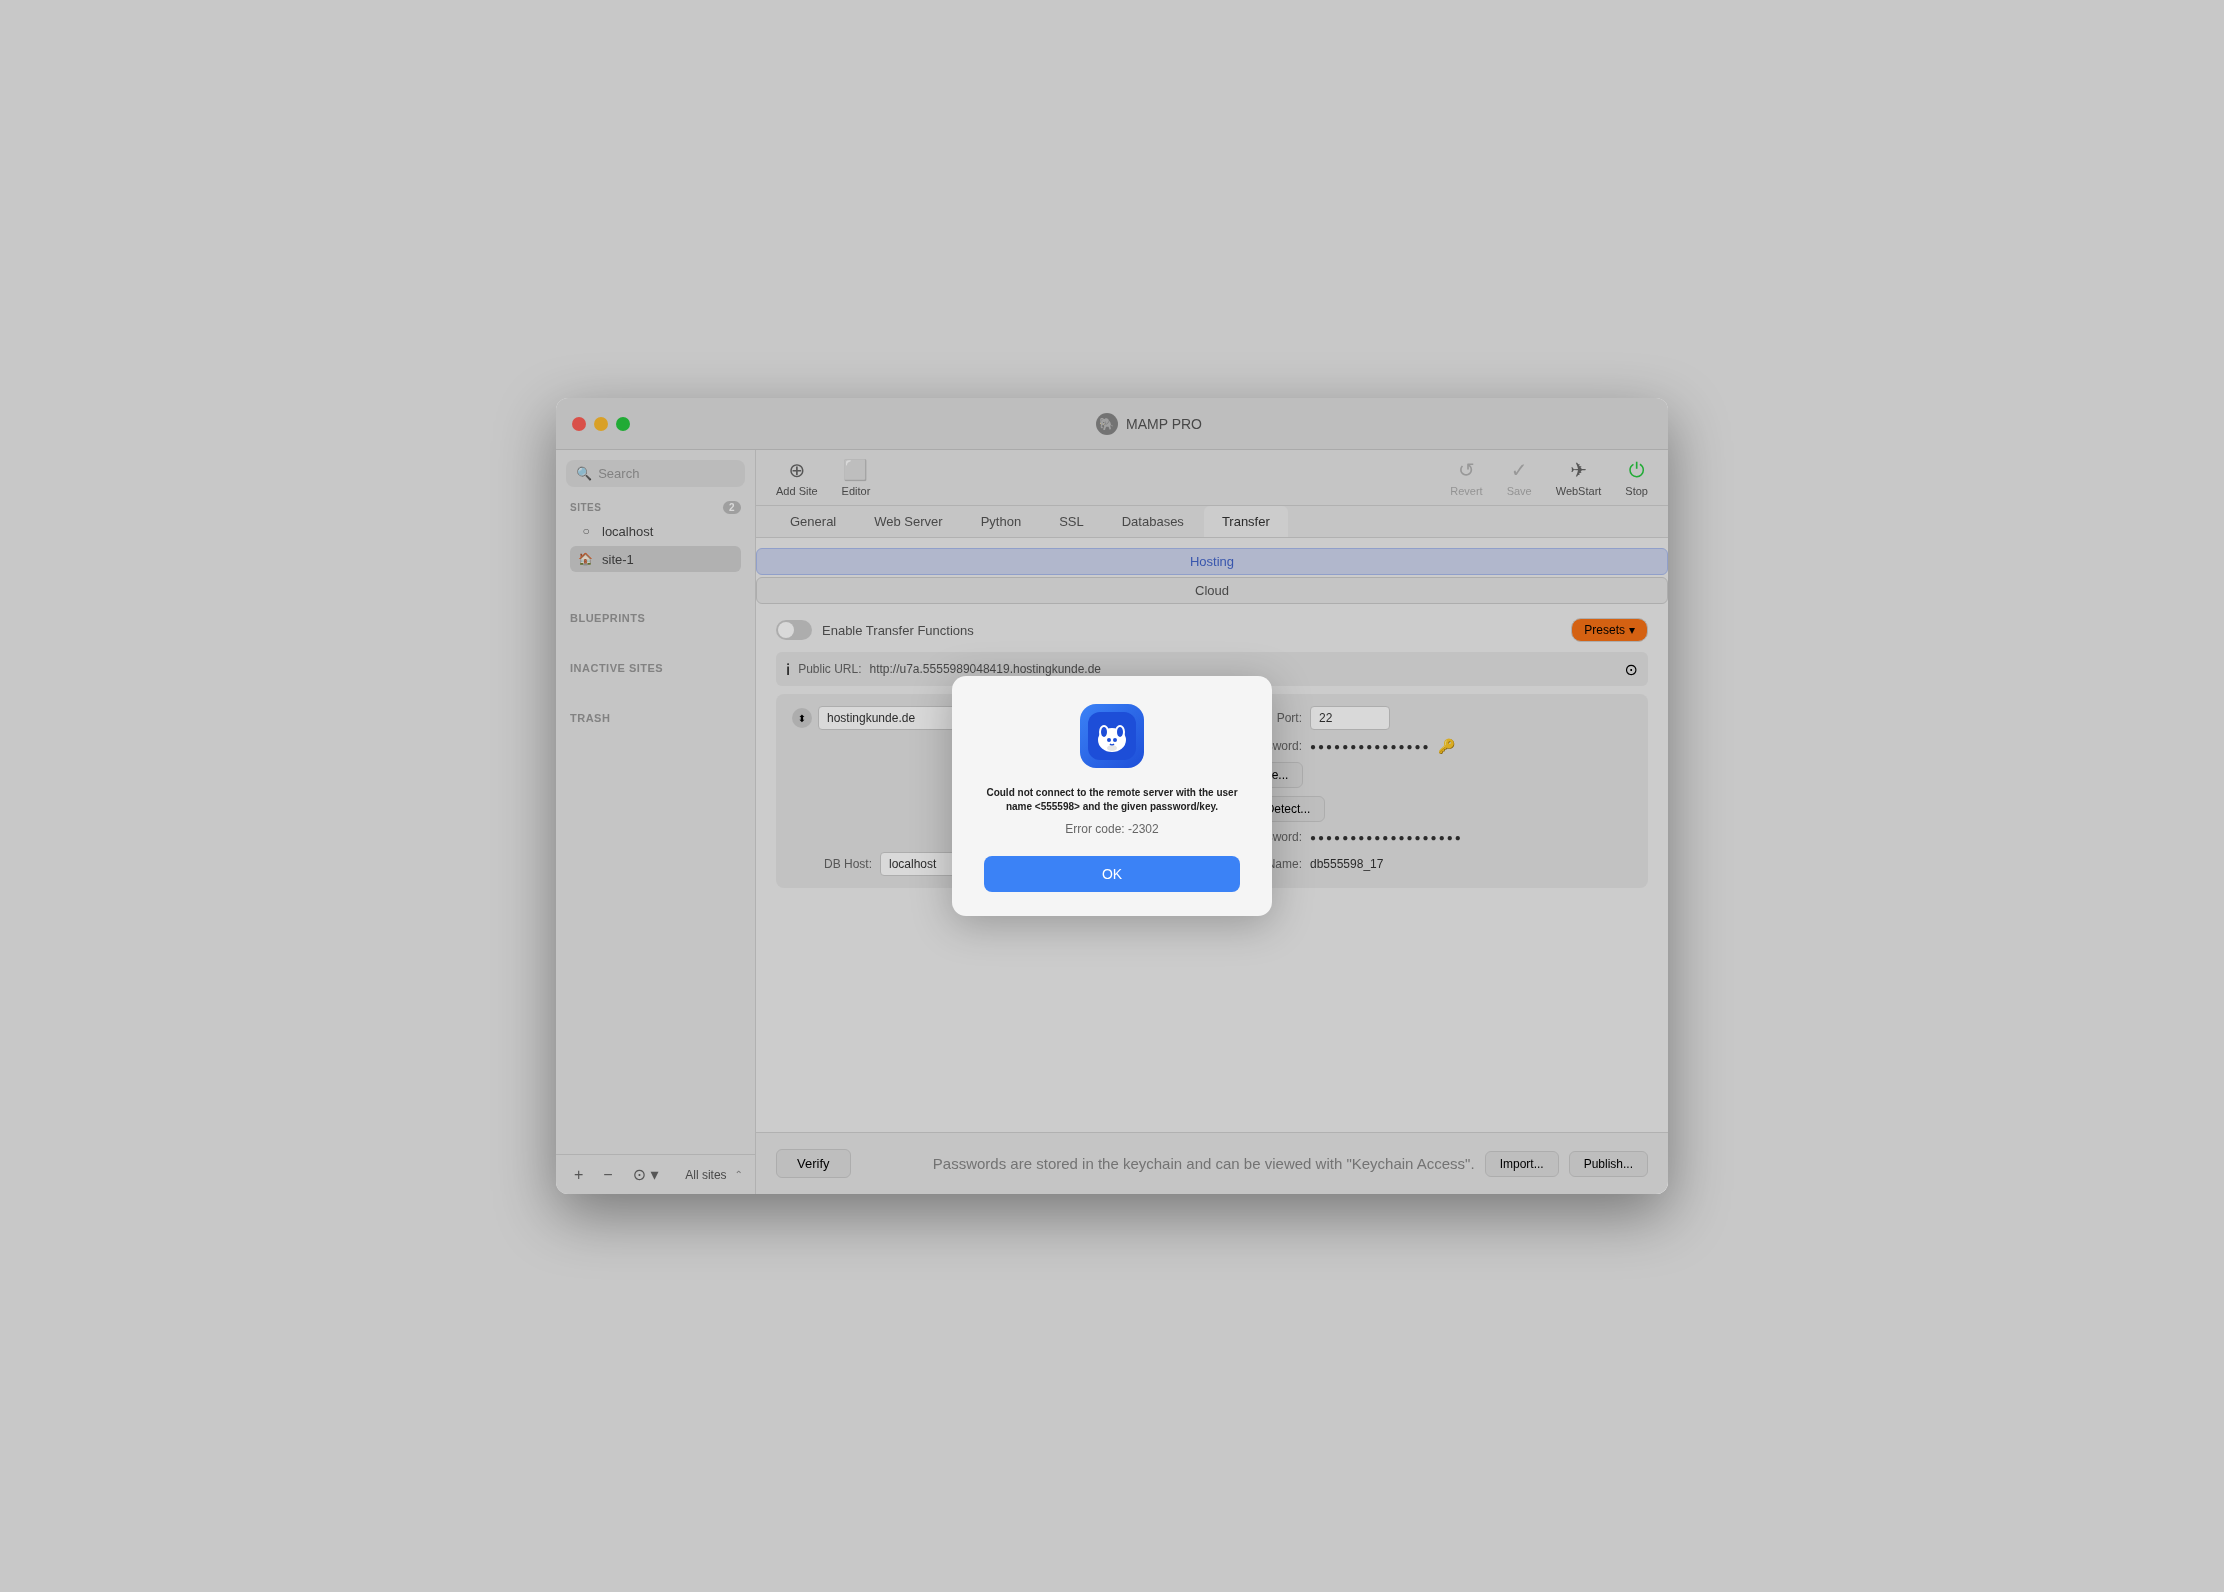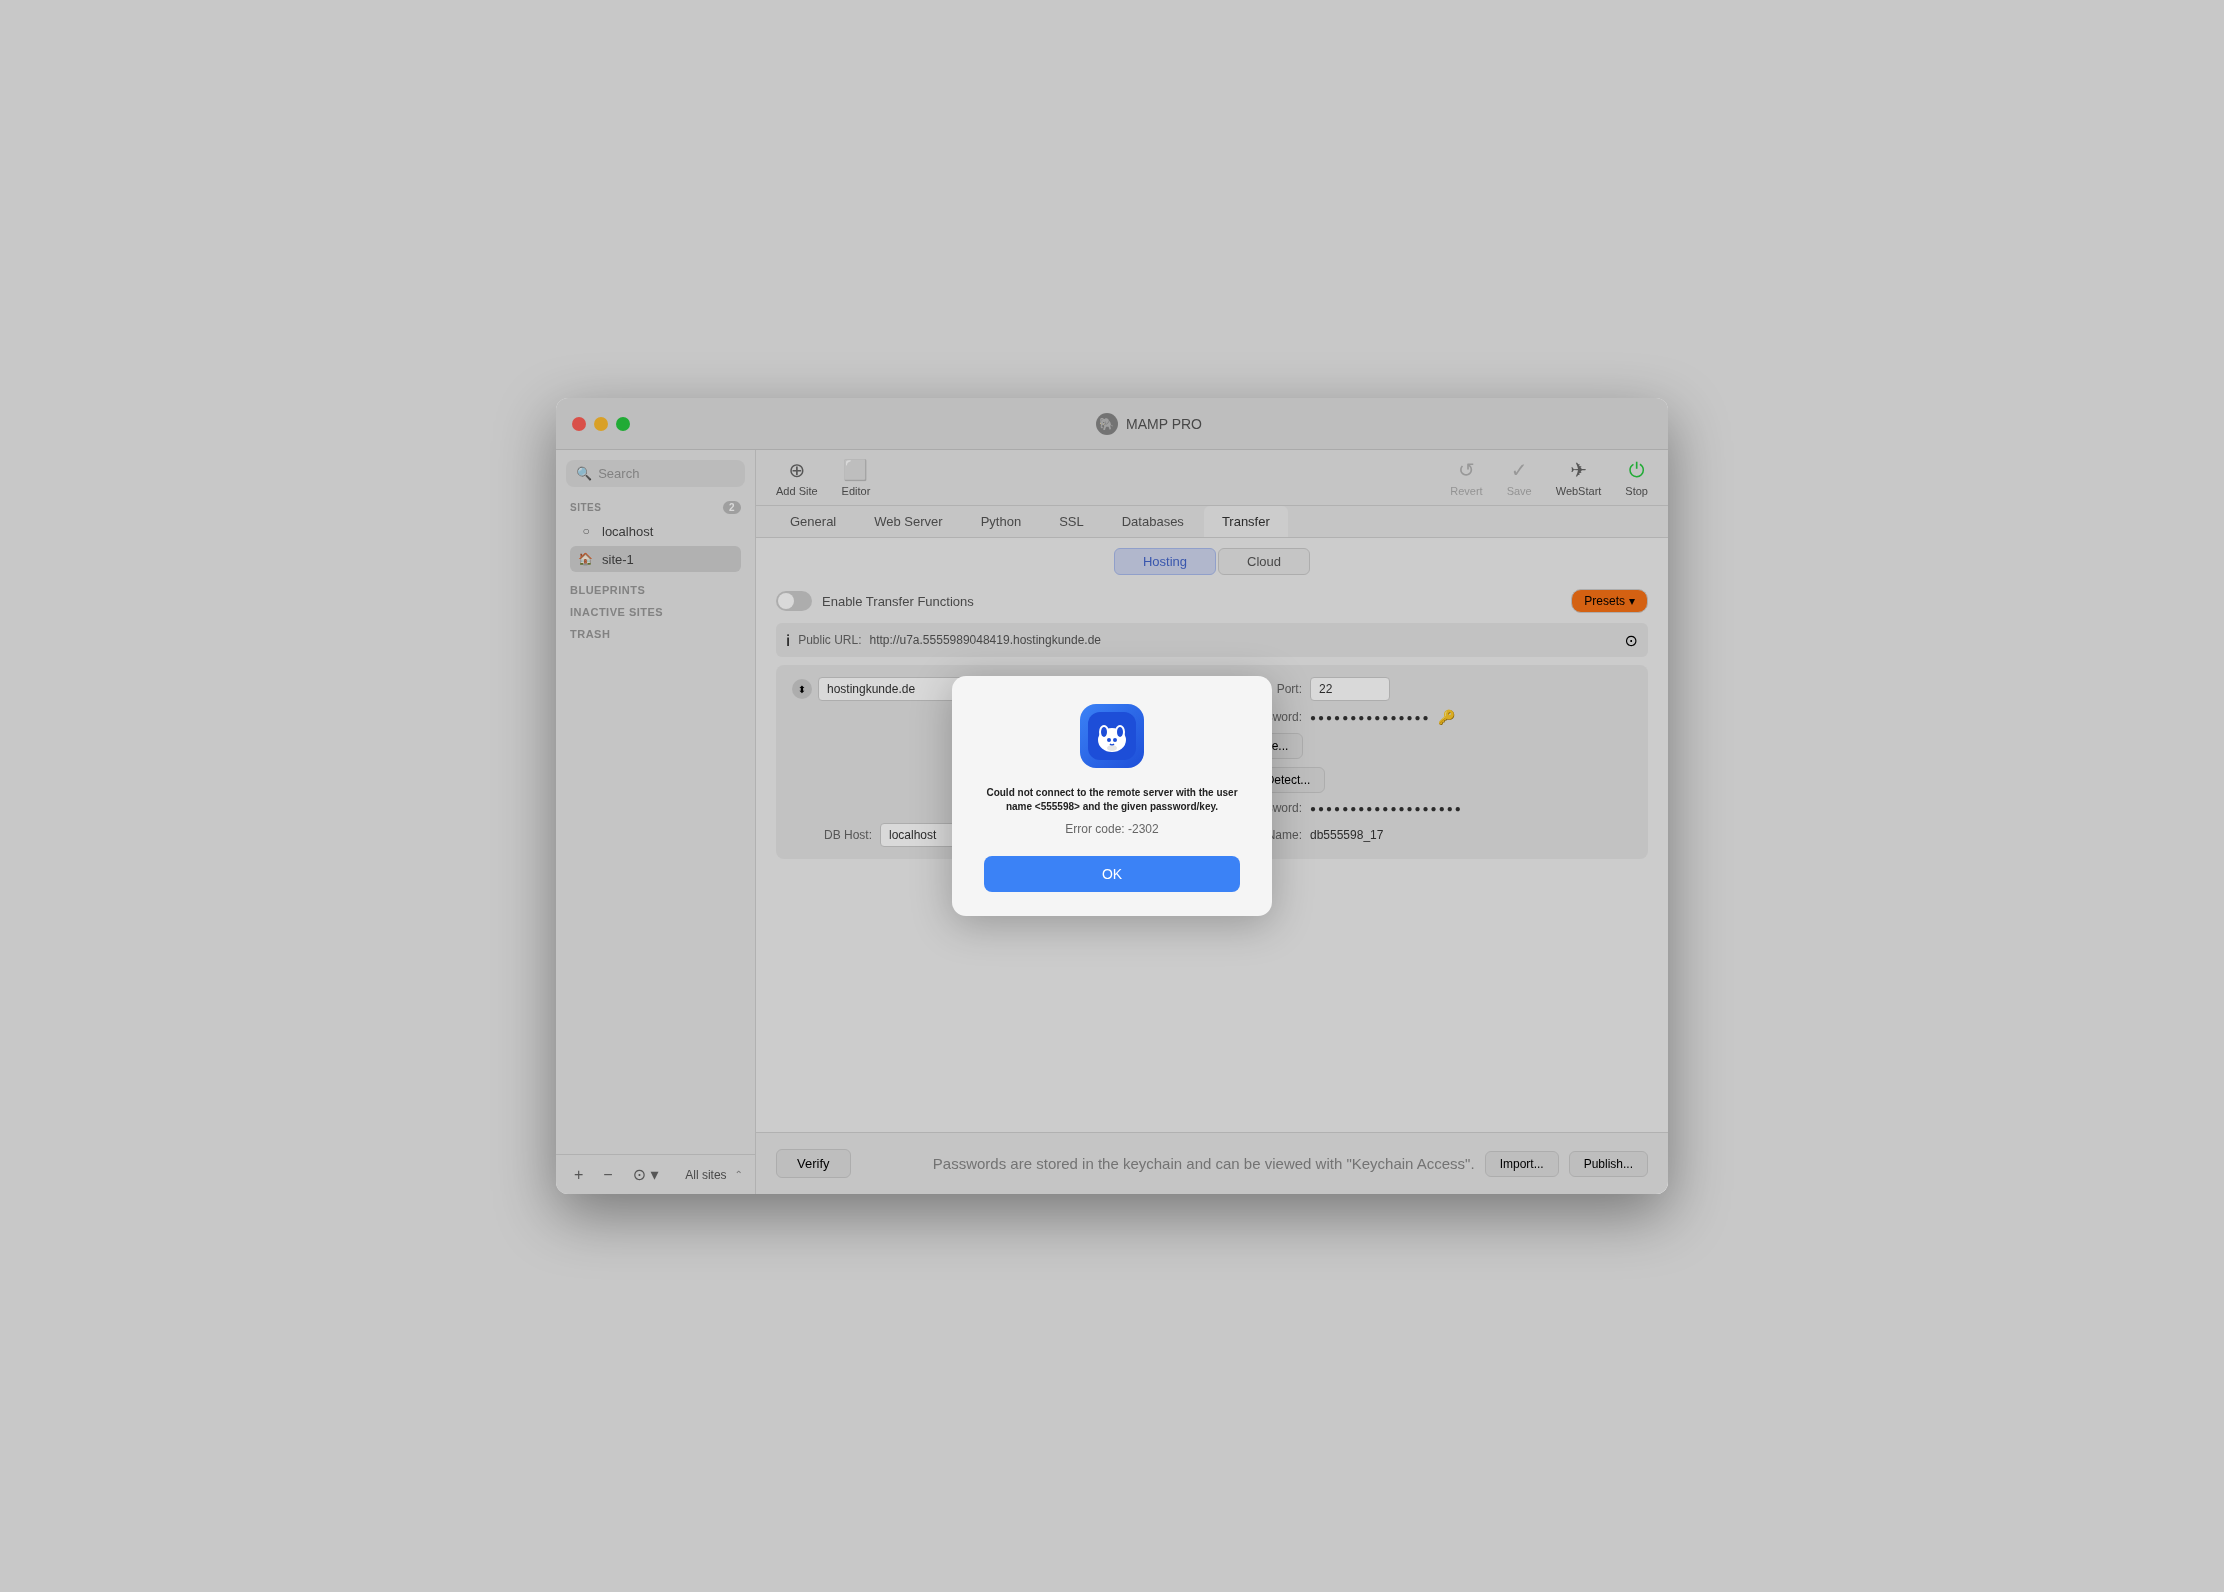--- a/index.html
+++ b/index.html
@@ -126,20 +126,21 @@
       justify-content: center;
       font-size: 12px;
       color: #666;
     }
     .sidebar-section-label {
       font-size: 11px;
       font-weight: 600;
       color: #999;
       padding: 8px 14px 2px;
       letter-spacing: 0.5px;
+      margin-top: 28px;
     }
     .sidebar-bottom {
       margin-top: auto;
       border-top: 1px solid #d0d0d0;
       padding: 8px 12px;
       display: flex;
       align-items: center;
       gap: 8px;
     }
     .sidebar-bottom-btn {
@@ -217,20 +218,21 @@
       background: #f0f0f0;
       color: #333;
       font-weight: 500;
     }
     
     .sub-tabs-row {
       display: flex;
       justify-content: center;
       padding: 10px 0 0;
       gap: 2px;
+      flex-direction: column;
     }
     .sub-tab {
       padding: 5px 28px;
       font-size: 13px;
       color: #555;
       cursor: pointer;
       border-radius: 6px;
       border: 1px solid #ccc;
       background: #e8e8e8;
     }

